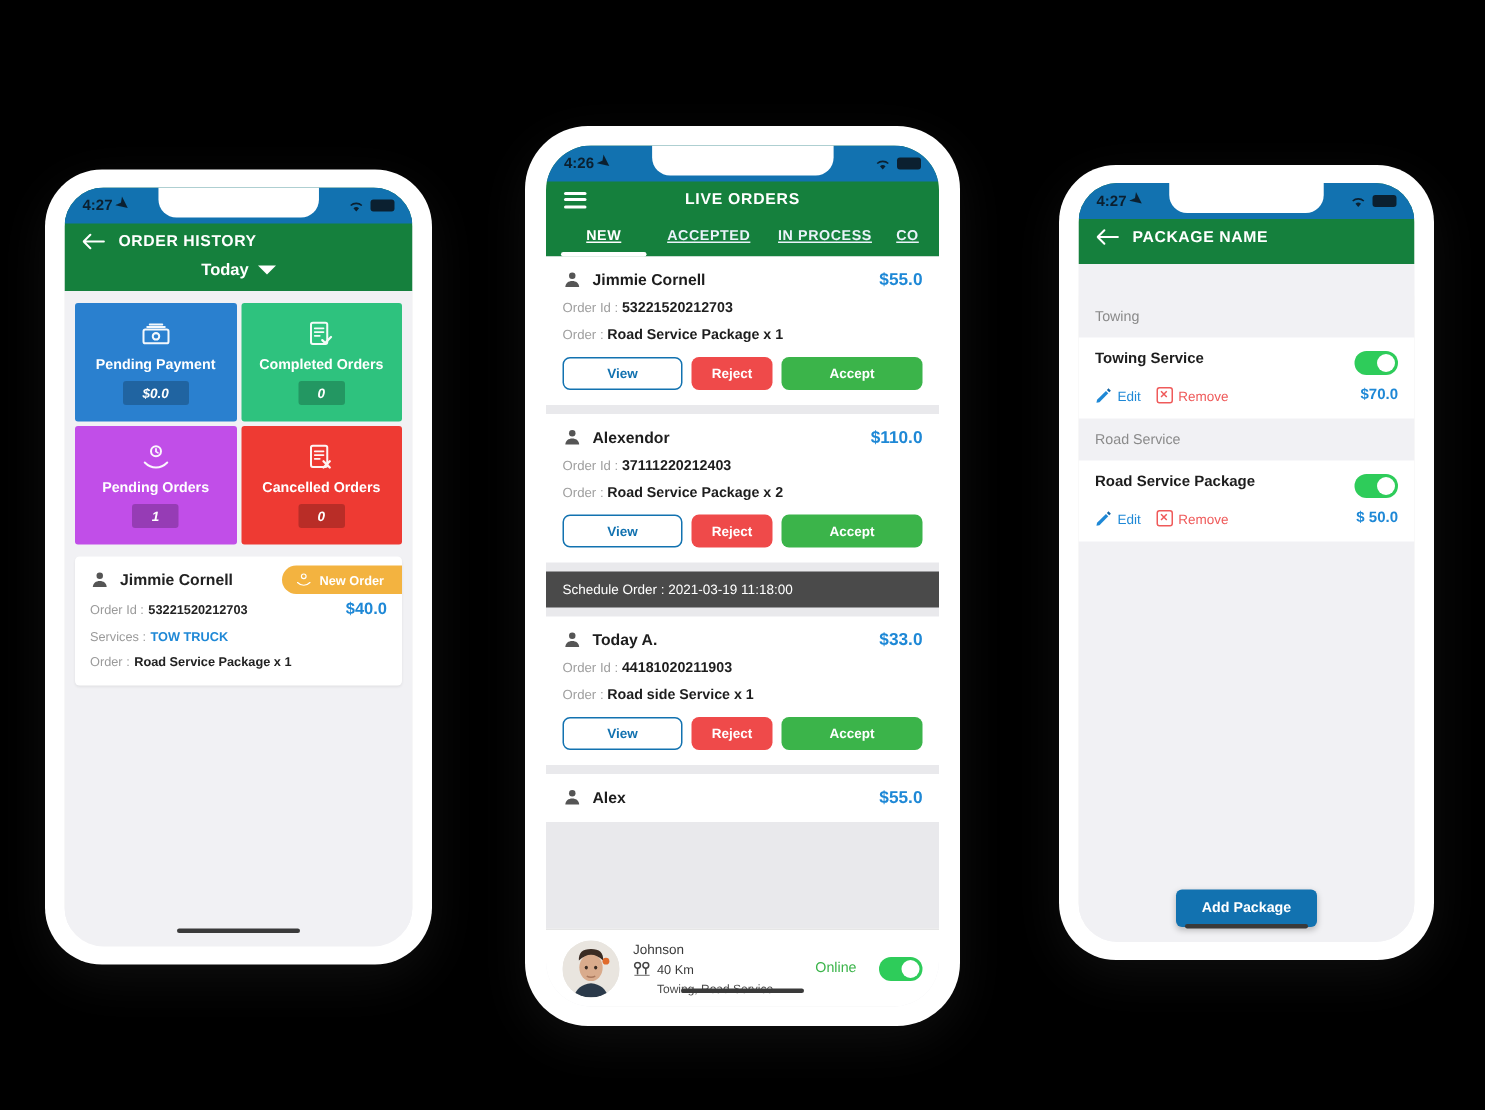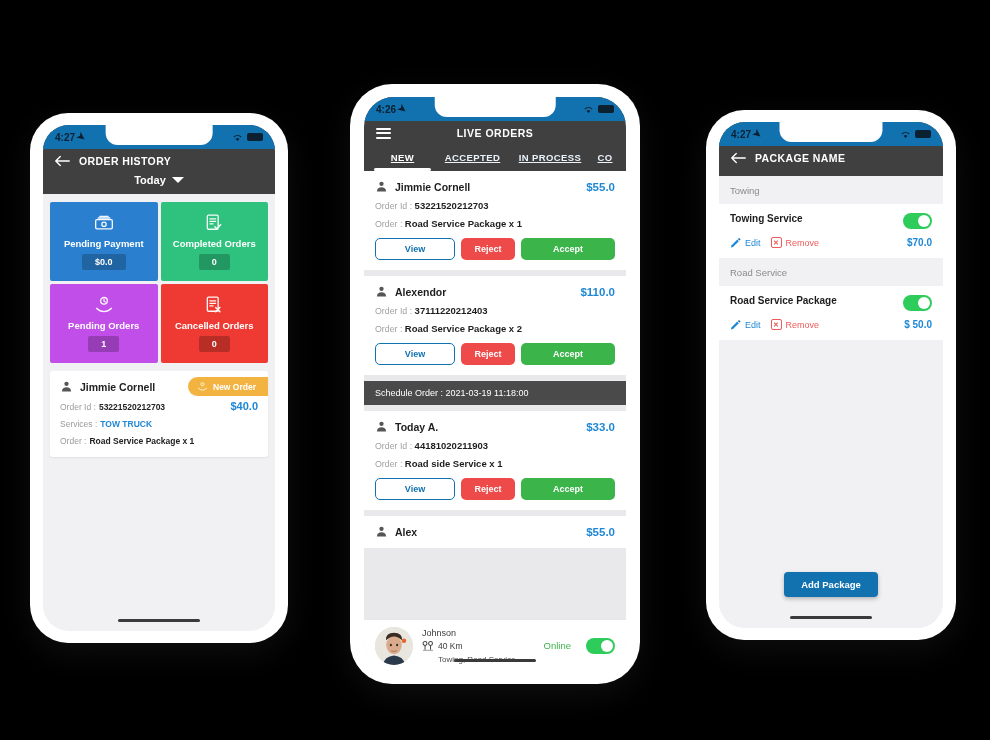--- a/index.html
+++ b/index.html
@@ -56,21 +56,21 @@
     background: #ffffff;
     border-bottom-left-radius: 12px;
     border-bottom-right-radius: 12px;
     z-index: 5;
   }
   .loc-arrow { display:inline-block; transform: rotate(38deg); font-size: 10px; line-height:1; }
   .wifi { width: 11px; height: 9px; }
   .batt { width: 16px; height: 8px; background: #0b2030; border-radius: 2px; }
 
   
-  .appbar { background: #404040; color: #fff; }
+  .appbar { background: #15803d; color: #fff; }
   .appbar-row {
     display: flex; align-items: center; gap: 9px;
     padding: 6px 12px 7px 12px;
   }
   .appbar-title {
     font-size: 10.5px; font-weight: bold; letter-spacing: .4px;
   }
   .back-arrow { width: 15px; height: 12px; display:block; }
   .hamburger { display:flex; flex-direction: column; gap:2.5px; width:15px; }
   .hamburger i { display:block; height:2px; background:#fff; border-radius:1px; }
@@ -97,20 +97,21 @@
   .tile {
     height: 79px; border-radius: 2px;
     display:flex; flex-direction:column; align-items:center; justify-content:center;
     gap: 5px; color:#fff; position:relative; overflow:hidden;
   }
   .tile .ticon { width:20px; height:20px; opacity:.95; }
   .tile .tlabel { font-size: 9.5px; font-weight: 600; }
   .tile .tval {
     font-size: 9px; font-weight: bold; padding: 3px 13px; border-radius: 2px;
     background: rgba(0,0,0,.22);
+    font-style: italic;
   }
 
   .order-card {
     background:#fff; margin: 8px 7px 0 7px; border-radius:3px;
     padding: 9px 10px 11px 10px; position:relative;
     box-shadow: 0 1px 2px rgba(0,0,0,.07);
   }
   .oc-name { display:flex; align-items:center; gap:7px; font-size:10.5px; font-weight:bold; color:#222; }
   .badge-new {
     position:absolute; right:0; top:6px;
@@ -161,21 +162,21 @@
   .bb-online { font-size:9.5px; color:#3bb44a; margin-right:6px; }
   .toggle {
     width:29px; height:16px; border-radius:9px; background:#2ecc5a; position:relative; flex:none;
   }
   .toggle::after {
     content:""; position:absolute; right:2px; top:2px; width:12px; height:12px;
     border-radius:50%; background:#fff;
   }
 
   
-  .body3 { background:#f1f1f4; height: calc(100% - 24px - 27px); position:relative; }
+  .body3 { background:#f1f1f4; height: calc(100% - 24px - 27px); position:relative;margin-top:21px; }
   .sec-head { font-size:9.5px; color:#8a8a8a; padding: 9px 11px 8px 11px; }
   .pkg-card { background:#fff; padding: 9px 11px 10px 11px; }
   .pkg-top { display:flex; align-items:flex-start; }
   .pkg-name { font-size:10px; font-weight:bold; color:#1d1d1d; }
   .pkg-actions { display:flex; align-items:center; gap:10px; margin-top:8px; }
   .act { display:flex; align-items:center; gap:4px; font-size:9px; }
   .act-edit { color:#1e88d6; }
   .act-remove { color:#ef5a5a; }
   .remove-box {
     width:11px; height:11px; border:1.3px solid #ef5a5a; border-radius:2px;

